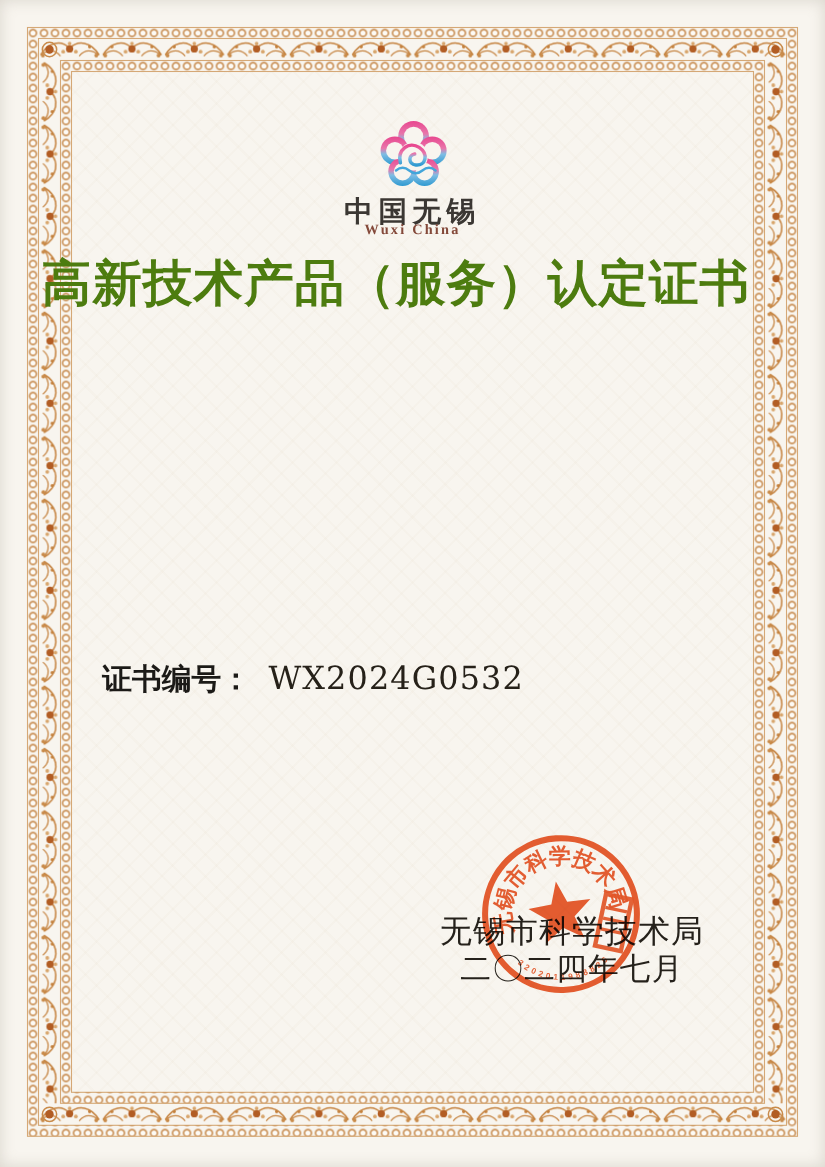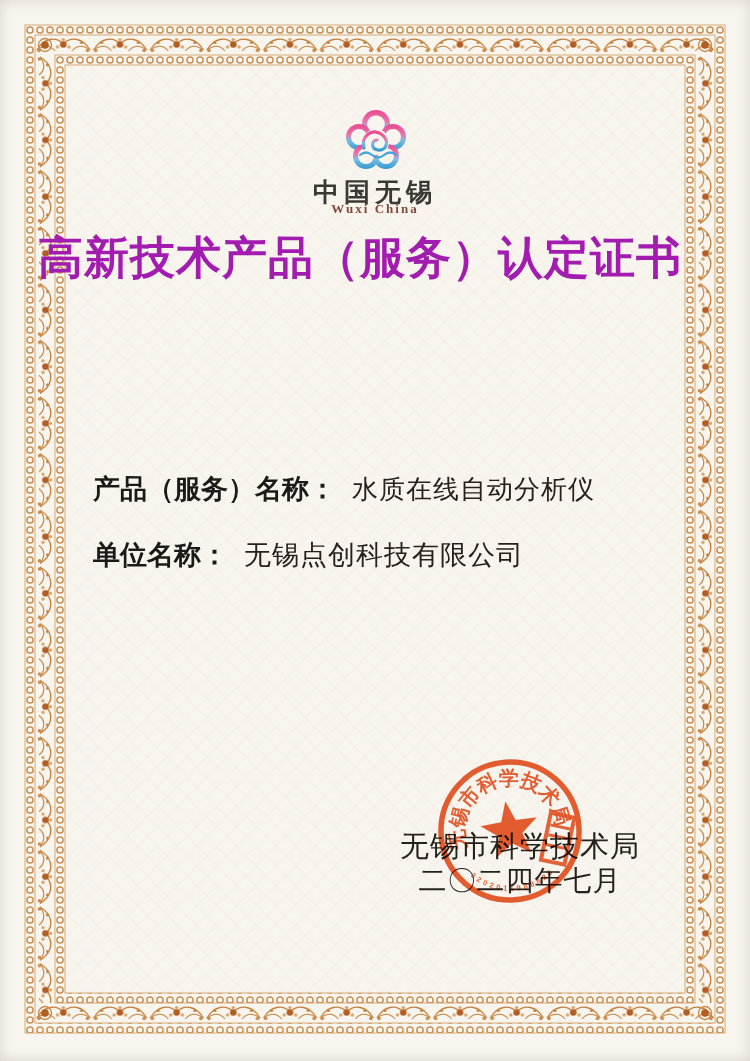--- a/index.html
+++ b/index.html
@@ -23,21 +23,21 @@
     font-size:26px;font-weight:bold;letter-spacing:5px;color:#3b3733;
     font-family:"DejaVu Serif", serif;
   }
   .logo-en{
     position:absolute;left:291px;top:201px;width:168px;text-align:center;
     font-size:13px;font-weight:bold;letter-spacing:2px;color:#84493a;
     font-family:"Liberation Serif", serif;
   }
   .title{
     position:absolute;left:0;top:228px;width:720px;margin:0;text-align:center;
-    font-size:45px;font-weight:bold;letter-spacing:1px;color:#a21caf;
+    font-size:45px;font-weight:bold;letter-spacing:1px;color:#4d7c0f;
     font-family:Liberation Mono, monospace;
   }
   .field-row{position:absolute;left:93px;white-space:nowrap;}
   .field-row .label{
     font-family:"Liberation Sans", sans-serif;font-weight:600;
     font-size:27px;color:#1c1a17;margin-right:16px;
   }
   .field-row .value{
     font-family:"DejaVu Serif", serif;font-size:26px;color:#262119;letter-spacing:1px;
   }
@@ -164,25 +164,22 @@
       <circle cx="46" cy="32" r="13"></circle>
     </g>
     <path d="M34 38 C31 26 42 18 51 24 C60 30 57 41 48 40 C41 39 41 31 47 30" fill="none" stroke="url(#lg)" stroke-width="3.2" stroke-linecap="round"></path>
     <path d="M30 45 q6 -5 12 0 q6 5 12 0 q6 -5 12 0" fill="none" stroke="#43a6da" stroke-width="2.2" stroke-linecap="round"></path>
   </svg>
   <div class="logo-cn">中国无锡</div>
   <div class="logo-en">Wuxi China</div>
 
   <h1 class="title">高新技术产品（服务）认定证书</h1>
 
-  <div class="field-row row-1">
-    <span class="label">产品（服务）名称：</span><span class="value">水质在线自动分析仪</span>
-  </div>
-  <div class="field-row row-2">
-    <span class="label">单位名称：</span><span class="value">无锡点创科技有限公司</span>
+  <div class="field-row row-3">
+    <span class="label">证书编号：</span><span class="value">WX2024G0532</span>
   </div>
 
   <div class="issuer-block">
     <div class="issuer-name">无锡市科学技术局</div>
     <div class="issue-date">二〇二四年七月</div>
   </div>
 
   <svg class="seal" width="160" height="160" viewBox="0 0 160 160">
     <defs>
       <path id="sealTextPath" d="M31.7 85 A46 46 0 1 1 122.3 85" fill="none"></path>

